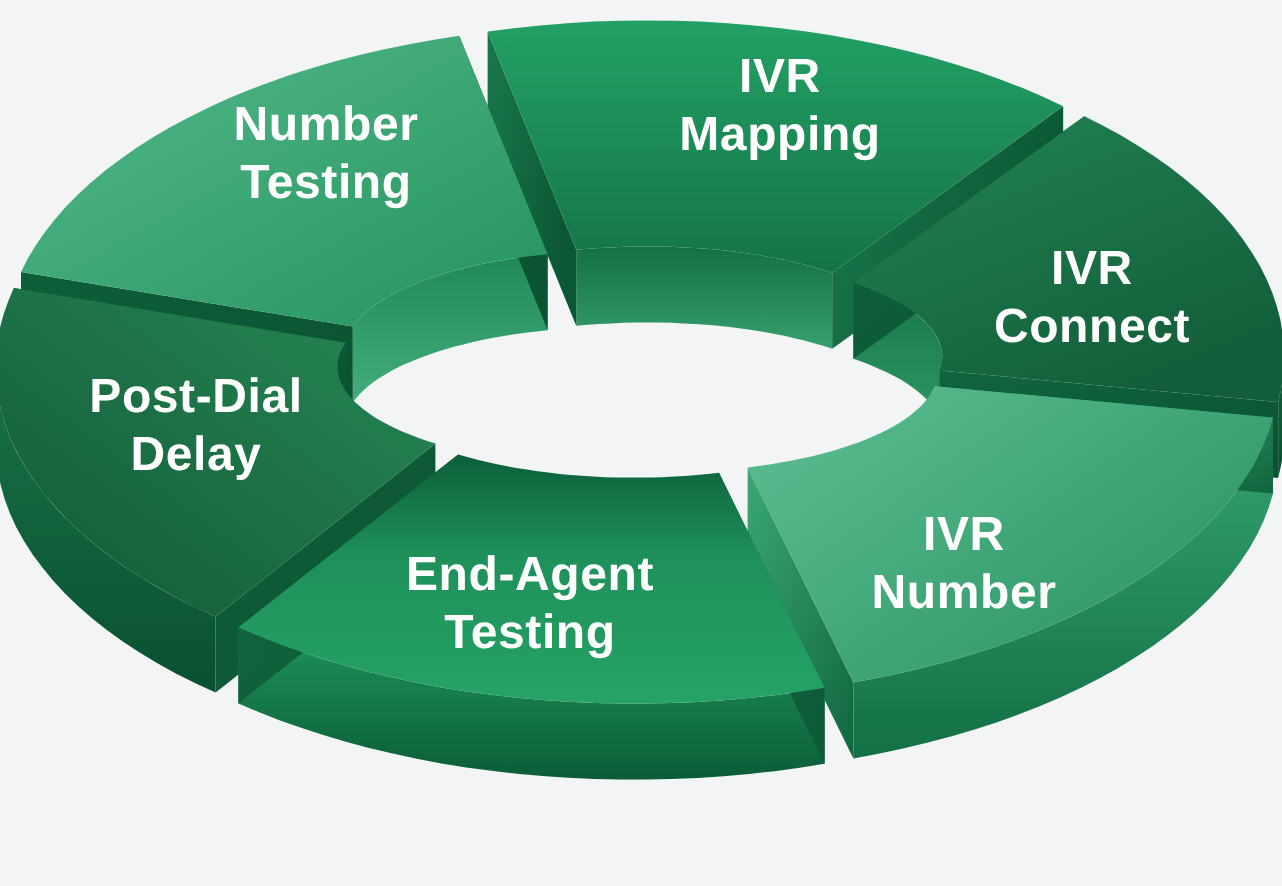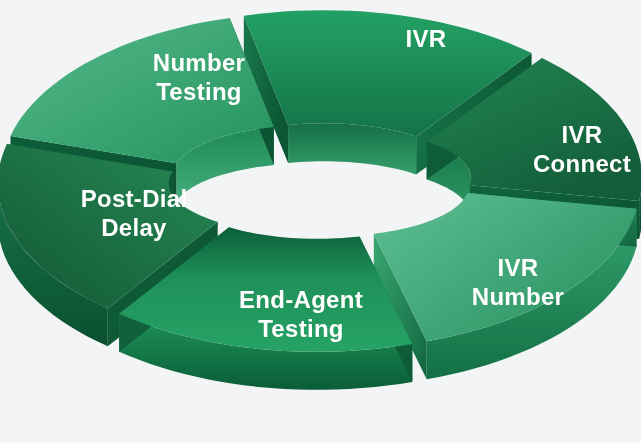--- a/index.html
+++ b/index.html
@@ -2,30 +2,30 @@
 <html><head>
 <meta charset="utf-8">
 <style>
   html,body{margin:0;padding:0;}
   body{
     width:641px;height:443px;position:relative;overflow:hidden;
     font-family:"Liberation Sans","DejaVu Sans",sans-serif;
   }
   #diagram-canvas{position:absolute;inset:0;width:641px;height:443px;}
   #donut-svg{position:absolute;left:0;top:0;display:block;}
-  #labels{position:absolute;inset:0;pointer-events:none;margin-left:36px;}
+  #labels{position:absolute;inset:0;pointer-events:none;}
   .seg-label{
     position:absolute;width:220px;text-align:center;
     font-size:24px;font-weight:700;line-height:29px;letter-spacing:0.3px;
   }
   .seg-label span{display:block;}
   #lbl-mapping {left:280px;top:24px;}
   #lbl-connect {left:436px;top:120px;}
   #lbl-quality {left:372px;top:253px;}
-  #lbl-endagent{left:155px;top:285px;}
+  #lbl-endagent{left:155px;top:273px;}
   #lbl-postdial{left:-12px;top:184px;}
   #lbl-tollfree{left:53px;top:48px;}
 </style>
 </head>
 <body style="background: rgb(242, 244, 245);">
 
 <div id="diagram-canvas">
   <svg id="donut-svg" width="641" height="443" viewBox="0 0 641 443" xmlns="http://www.w3.org/2000/svg">
       <defs>
         <linearGradient id="f0" x1="0" y1="0" x2="0" y2="1">
@@ -142,20 +142,21 @@
         <path d="M412.3,343.9L399.9,345.9L387.3,347.6L374.6,349.0L361.8,350.1L348.9,351.0L335.9,351.5L323.0,351.8L310.0,351.8L297.0,351.5L284.1,350.9L271.2,350.0L258.4,348.9L245.7,347.4L233.1,345.7L220.7,343.7L208.4,341.4L196.4,338.8L184.5,336.0L172.9,332.9L161.6,329.5L150.5,325.9L139.7,322.1L129.3,318.0L119.2,313.7L119.2,351.7L129.3,356.0L139.7,360.1L150.5,363.9L161.6,367.5L172.9,370.9L184.5,374.0L196.4,376.8L208.4,379.4L220.7,381.7L233.1,383.7L245.7,385.4L258.4,386.9L271.2,388.0L284.1,388.9L297.0,389.5L310.0,389.8L323.0,389.8L335.9,389.5L348.9,389.0L361.8,388.1L374.6,387.0L387.3,385.6L399.9,383.9L412.3,381.9Z" fill="url(#w3)" stroke="none"></path>
         <path d="M359.5,236.4L412.3,343.9L412.3,381.9L359.5,274.4Z" fill="url(#c3)" stroke="none"></path>
         <path d="M229.1,227.2L119.2,313.7L119.2,351.7L229.1,265.2Z" fill="url(#c3)" stroke="none"></path>
         <path d="M412.3,343.9L399.9,345.9L387.3,347.6L374.6,349.0L361.8,350.1L348.9,351.0L335.9,351.5L323.0,351.8L310.0,351.8L297.0,351.5L284.1,350.9L271.2,350.0L258.4,348.9L245.7,347.4L233.1,345.7L220.7,343.7L208.4,341.4L196.4,338.8L184.5,336.0L172.9,332.9L161.6,329.5L150.5,325.9L139.7,322.1L129.3,318.0L119.2,313.7L229.1,227.2L233.6,228.5L238.2,229.7L243.0,230.9L247.9,232.0L253.0,233.0L258.2,234.0L263.4,234.8L268.8,235.6L274.2,236.3L279.8,237.0L285.3,237.5L291.0,237.9L296.7,238.3L302.4,238.6L308.2,238.7L314.0,238.8L319.7,238.8L325.5,238.8L331.3,238.6L337.0,238.3L342.7,238.0L348.3,237.5L353.9,237.0L359.5,236.4Z" fill="url(#f3)" stroke="none"></path>
       </g>
     </svg>
 
   <div id="labels" style="color: rgb(255, 255, 255);">
     <div class="seg-label" id="lbl-mapping">
       <span>IVR</span>
+      <span>Mapping</span>
     </div>
     <div class="seg-label" id="lbl-connect">
       <span>IVR</span>
       <span>Connect</span>
     </div>
     <div class="seg-label" id="lbl-quality">
       <span>IVR</span>
       <span>Number</span>
     </div>
     <div class="seg-label" id="lbl-endagent">

